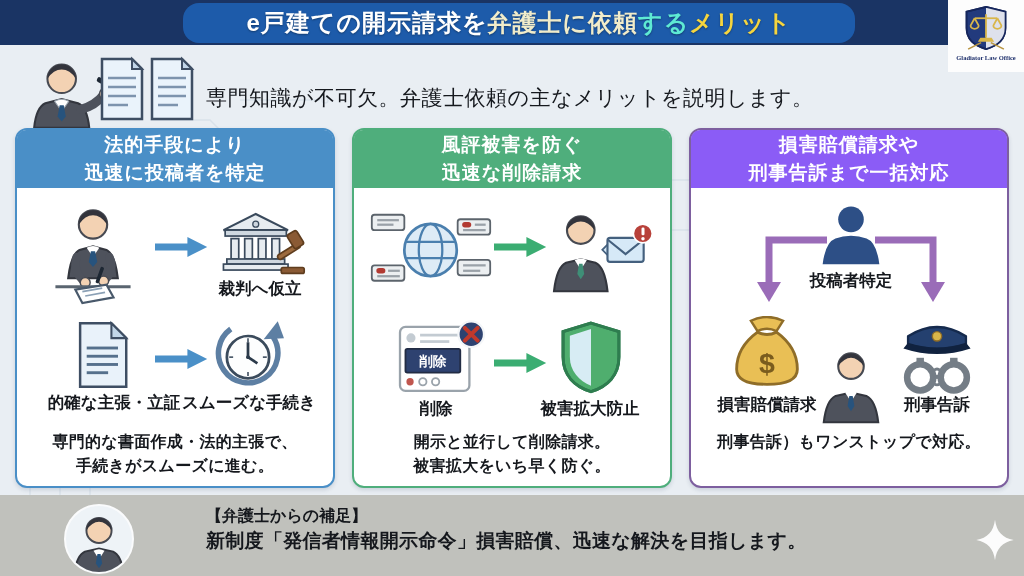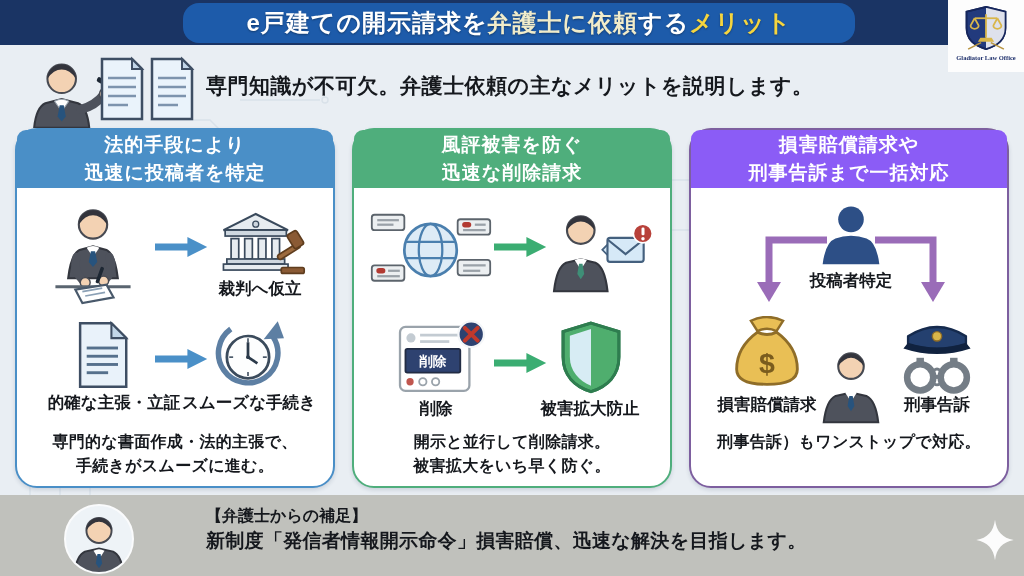--- a/index.html
+++ b/index.html
@@ -8,25 +8,25 @@
   .bgpat{position:absolute;left:0;top:0;z-index:0;}
   
   .band{position:absolute;left:0;top:0;width:1024px;height:45px;background:#1a3464;z-index:2;}
   .title-bar{position:absolute;left:183px;top:3px;width:672px;height:40px;background:#1d5baa;border-radius:8px;
     display:flex;align-items:center;justify-content:center;font-size:24px;font-weight:bold;letter-spacing:1px;
     text-shadow:0 1px 2px rgba(0,0,0,.35);white-space:nowrap;}
   .logo-box{position:absolute;right:0;top:0;width:76px;height:72px;background:#fdfdfd;z-index:3;
     display:flex;flex-direction:column;align-items:center;padding-top:3px;box-sizing:border-box;}
   .logo-text{font-family:"Liberation Serif","DejaVu Serif",serif;font-size:6.5px;font-weight:bold;color:#1d2f6b;margin-top:1px;white-space:nowrap;}
   
-  .intro-text{position:absolute;left:206px;top:72px;font-size:21px;font-weight:bold;color:#15181d;z-index:2;white-space:nowrap;letter-spacing:.5px;}
+  .intro-text{position:absolute;left:206px;top:84px;font-size:21px;font-weight:normal;color:#15181d;z-index:2;white-space:nowrap;letter-spacing:.5px;}
   .abs{position:absolute;z-index:2;}
   
   .card{position:absolute;top:128px;width:320px;height:360px;background:#fff;border:2.5px solid #888;
-    border-radius:22px;box-sizing:border-box;z-index:2;box-shadow:0 2px 4px rgba(30,50,80,.15);}
+    border-radius:12px;box-sizing:border-box;z-index:2;box-shadow:0 2px 4px rgba(30,50,80,.15);}
   .card-header{height:58px;border-radius:9px 9px 0 0;color:#fff;font-weight:bold;font-size:19px;line-height:1.45;
     display:flex;flex-direction:column;align-items:center;justify-content:center;text-align:center;letter-spacing:1px;}
   .lbl{position:absolute;transform:translateX(-50%);font-size:16.5px;font-weight:bold;color:#15181d;white-space:nowrap;}
   .cfooter{position:absolute;left:0;right:0;text-align:center;font-size:16px;font-weight:bold;color:#15181d;line-height:1.5;letter-spacing:.3px;}
   .arrow{position:absolute;width:54px;height:22px;}
   
   .fbar{position:absolute;left:0;top:495px;width:1024px;height:81px;background:#c0c1bc;z-index:2;}
   .avatar{position:absolute;left:64px;top:504px;width:70px;height:70px;border-radius:50%;background:#eef3f7;
     border:2px solid #fafbfc;box-sizing:border-box;overflow:hidden;z-index:3;}
   .note-title{position:absolute;left:206px;top:506px;font-size:16px;font-weight:bold;color:#15181d;z-index:3;text-align:right;}
@@ -51,21 +51,21 @@
         <circle cx="60" cy="435" r="3"></circle>
       <path d="M150,120 h60 l20,20 M240,100 h80"></path>
         <circle cx="325" cy="100" r="3"></circle>
     </g>
   </svg>
 
   <div class="band" style="background-color: rgb(26, 52, 100);">
     <div class="title-bar" style="background-color: rgb(29, 91, 170); border-radius: 16px;">
       <span style="color: rgb(255, 255, 255);">e戸建ての開示請求を</span>
         <span style="color: rgb(241, 236, 202);">弁護士に依頼</span>
-        <span style="color: #ffffff;">する</span>
+        <span style="color: #5eead4;">する</span>
         <span style="color: rgb(245, 213, 63);">メリット</span>
     </div>
   </div>
 
   <div class="logo-box">
     <svg width="52" height="50" viewBox="0 0 64 60">
       <path d="M32,4 L56,10 V30 C56,44 46,52 32,56 C18,52 8,44 8,30 V10 Z" fill="#223a7d" stroke="#16265c" stroke-width="2"></path>
       <path d="M32,4 L56,10 V30 C56,44 46,52 32,56 Z" fill="#ffffff" opacity="0.85"></path>
       <path d="M32,4 L56,10 V30 C56,44 46,52 32,56 C18,52 8,44 8,30 V10 Z" fill="none" stroke="#16265c" stroke-width="2"></path>
       <g stroke="#d9b64a" stroke-width="2.2" fill="none">

